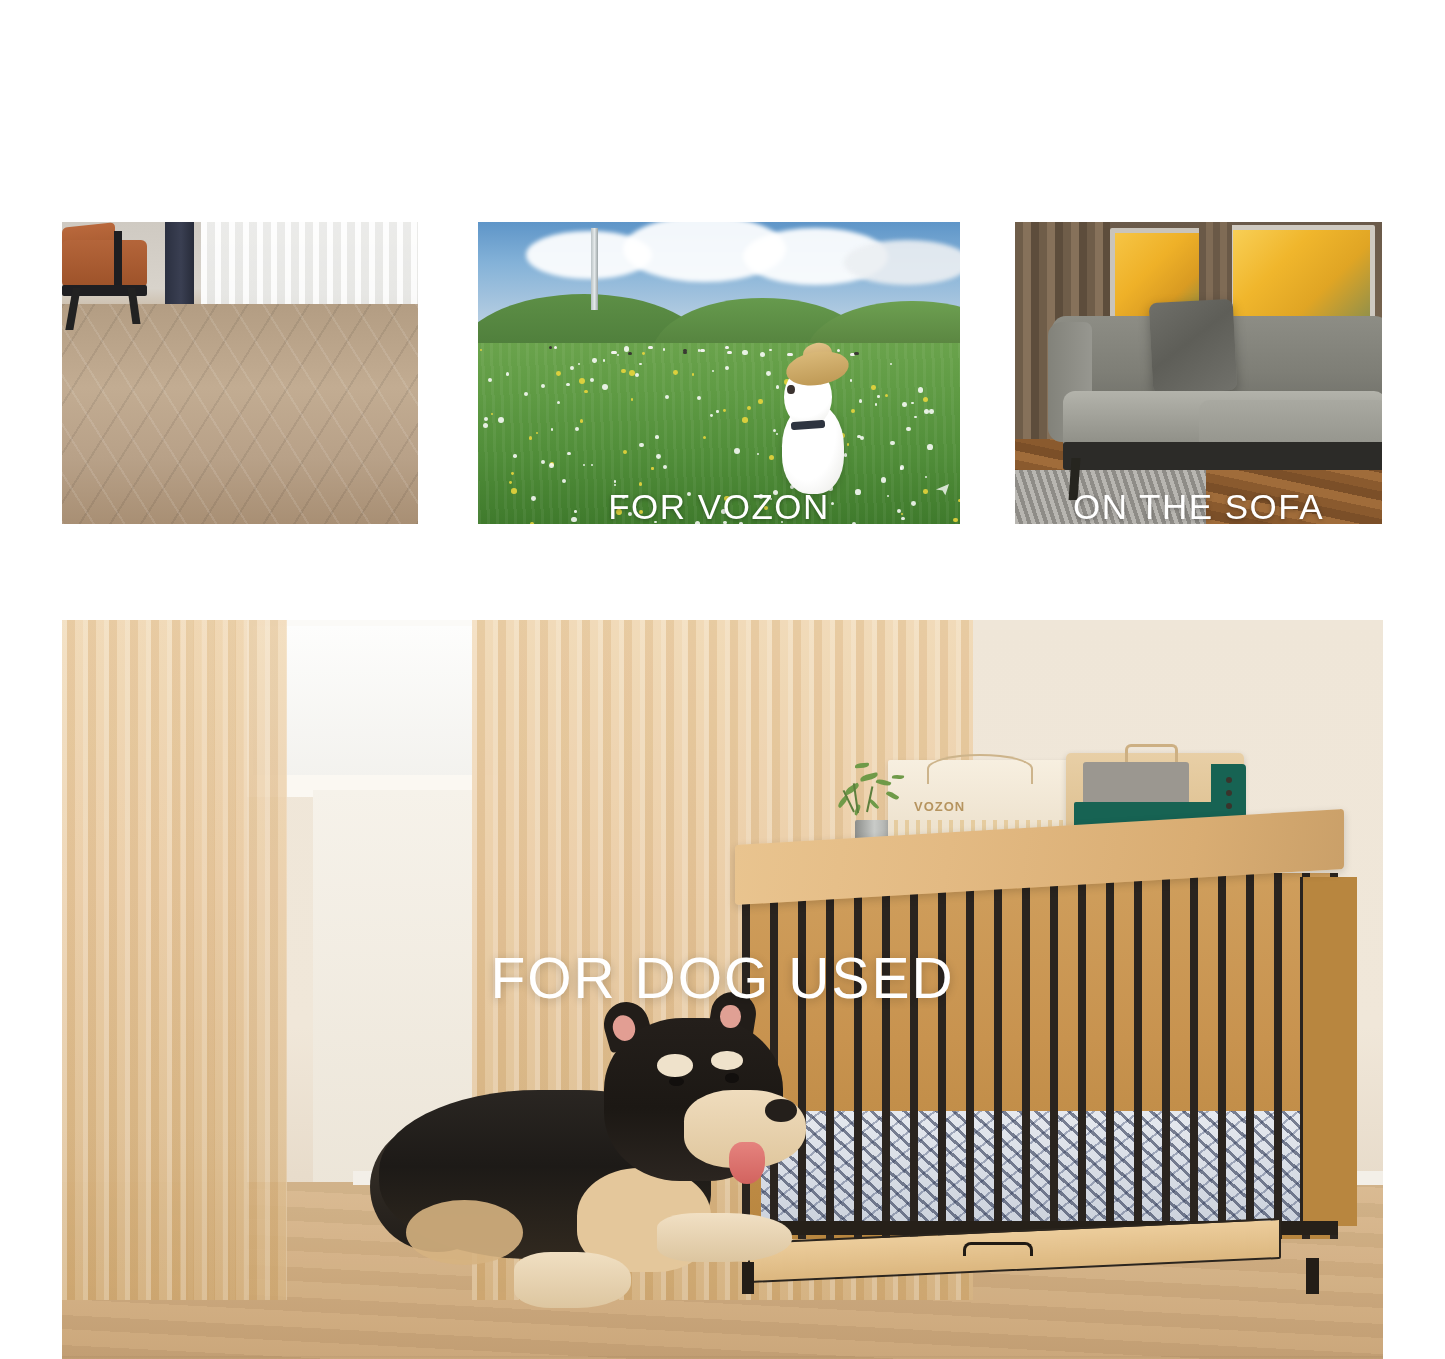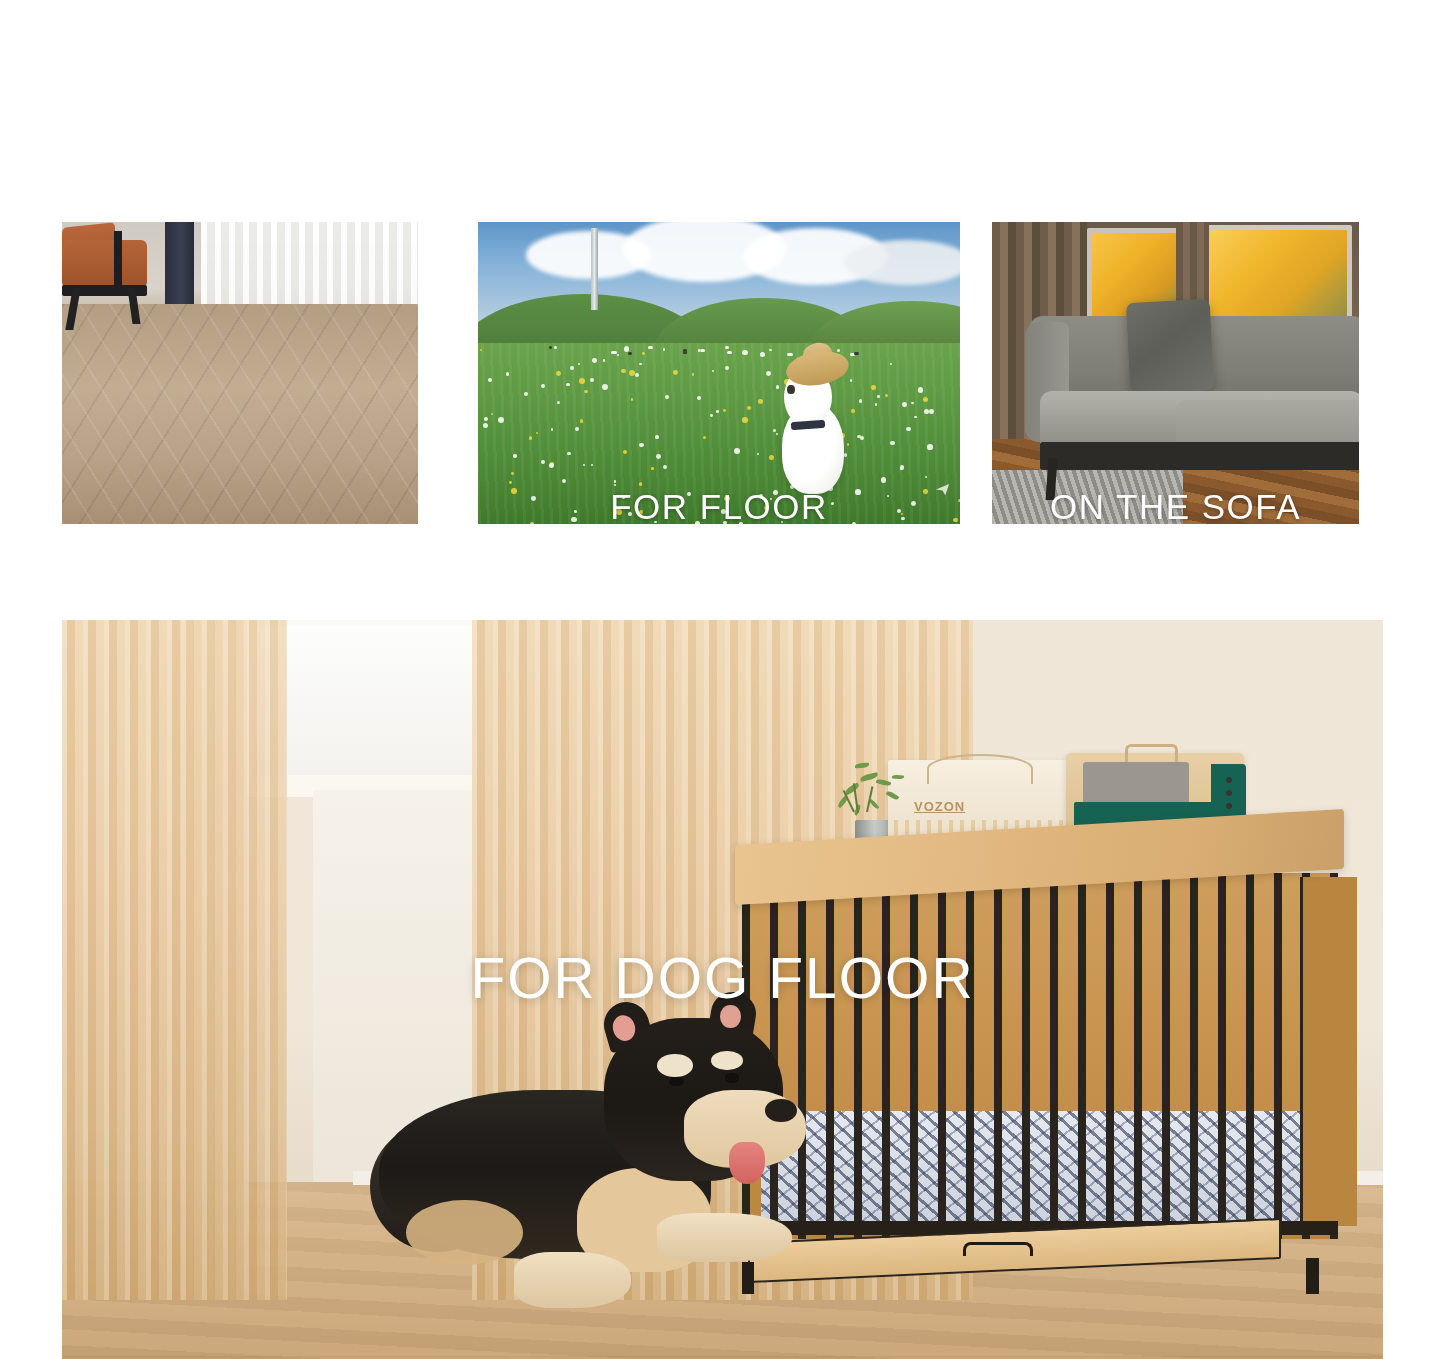--- a/index.html
+++ b/index.html
@@ -23,21 +23,21 @@
     font-weight: 400; font-stretch: condensed;
     transform: scaleX(0.93); transform-origin: left center;
     white-space: nowrap;
   }
 
   
   .thumbs { position: absolute; left: 0; top: 222px; width: 1445px; height: 302px; }
   .thumb { position: absolute; top: 0; height: 302px; overflow: hidden; }
   .thumb-1 { left: 62px;   width: 356px; }
   .thumb-2 { left: 478px;  width: 482px; }
-  .thumb-3 { left: 992px; width: 367px; }
+  .thumb-3 { left: 1015px; width: 367px; }
   .scene { position: absolute; inset: 0; overflow: hidden; }
   .caption {
     position: absolute; left: 0; right: 0; bottom: -4px;
     text-align: center; color: #fff;
     font-size: 35px; line-height: 42px; letter-spacing: 1.5px;
     font-weight: 400; white-space: nowrap;
     text-shadow: 0 1px 4px rgba(0,0,0,.35);
     z-index: 9;
   }
 
@@ -148,21 +148,21 @@
     background:linear-gradient(180deg,#eccd9c,#dcb77f); border:2px solid #2b251e; border-radius:2px; transform:skewY(-2.6deg); }
   .cr-handle { position:absolute; left:38%; top:90.5%; width:11%; height:3.2%; border:3px solid #201a14; border-bottom:none; border-radius:8px 8px 0 0; }
   .cr-legL { position:absolute; left:3%; top:95%; width:2%; height:7%; background:#231d17; }
   .cr-legR { position:absolute; right:6%; top:94%; width:2%; height:8%; background:#231d17; }
   .cr-latch { position:absolute; left:1%; top:44%; width:3%; height:5%; background:#2d261d; border-radius:2px; }
   
   .ob-bag { position:absolute; left:62.5%; top:19%; width:16%; height:11%;
     background:linear-gradient(180deg,#f7efe0,#ece0cb); border-radius:2px; box-shadow:0 2px 5px rgba(0,0,0,.12); }
   .ob-bag-handle { position:absolute; left:65.5%; top:18.2%; width:8%; height:4%;
     border:2px solid #cdb48b; border-bottom:none; border-radius:50% 50% 0 0; }
-  .ob-bag-text { position:absolute; left:64.5%; top:24.2%; font-size:13px; color:#b6945f; letter-spacing:1px; font-weight:700;text-decoration:underline; }
+  .ob-bag-text { position:absolute; left:64.5%; top:24.2%; font-size:13px; color:#b6945f; letter-spacing:1px; font-weight:700; }
   .ob-bag-band { position:absolute; left:63%; top:27%; width:15%; height:3%;
     background:repeating-linear-gradient(90deg,#e2c48f 0 4px,rgba(0,0,0,0) 4px 11px); opacity:.75; }
   .ob-plant-pot { position:absolute; left:60%; top:27%; width:3.3%; height:5.2%; background:linear-gradient(90deg,#8b8d8a,#c9cbc8 45%,#9b9d9a); border-radius:2px; }
   .ob-stem { position:absolute; background:#5d7f3d; width:2px; transform-origin:bottom center; }
   .ob-leaf { position:absolute; background:#6f9a48; border-radius:60% 10% 60% 10%; }
   .ob-carrier { position:absolute; left:76%; top:18%; width:13.5%; height:12%;
     background:linear-gradient(180deg,#e8cfa6 0%,#dcbe8d 100%); border-radius:5px; box-shadow:0 2px 6px rgba(0,0,0,.15); }
   .ob-carrier-mesh { position:absolute; left:77.3%; top:19.2%; width:8%; height:6%; background:#9b9790; border-radius:3px; }
   .ob-carrier-pocket { position:absolute; left:76.6%; top:24.6%; width:10.5%; height:4.6%; background:#176353; border-radius:2px; }
   .ob-carrier-side { position:absolute; left:87%; top:19.5%; width:2.6%; height:10.2%; background:#176353; border-radius:0 4px 4px 0; }
@@ -400,21 +400,21 @@
         <div class="s2-dogbody"></div>
         <div class="s2-doghead"></div>
         <div class="s2-hatcrown"></div>
         <div class="s2-hat"></div>
         <div class="s2-nose"></div>
         <div class="s2-collar"></div>
         <svg class="s2-mark" viewBox="0 0 16 16">
           <polygon points="1,8 15,2 11,14 8,9" fill="#ffffff" opacity="0.9"></polygon>
         </svg>
       </div>
-      <div class="caption">FOR FLOOR</div>
+      <div class="caption">FOR VOZON</div>
     </div>
 
     <div class="thumb thumb-3">
       <div class="scene">
         <div class="s3-bg"></div>
         <div class="s3-win1"></div>
         <div class="s3-win2"></div>
         <div class="s3-curtL"></div>
         <div class="s3-curtM"></div>
         <div class="s3-floor"></div>
@@ -487,21 +487,21 @@
       <div class="dg-earRin"></div>
       <div class="dg-brow1"></div>
       <div class="dg-brow2"></div>
       <div class="dg-eye1"></div>
       <div class="dg-eye2"></div>
       <div class="dg-muzzle"></div>
       <div class="dg-nose"></div>
       <div class="dg-tongue"></div>
     </div>
 
-    <div class="hero-caption">FOR DOG FLOOR</div>
+    <div class="hero-caption">FOR DOG USED</div>
     <div class="hero-shadow"></div>
   <div class="ob-leaf" style="left: 59.2%; top: 22.5%; width: 16px; height: 6px; transform: rotate(-30deg);"></div>
       <div class="ob-leaf" style="left: 60.4%; top: 20.8%; width: 18px; height: 6px; transform: rotate(-12deg);"></div>
       <div class="ob-leaf" style="left: 61.6%; top: 21.6%; width: 15px; height: 5px; transform: rotate(18deg);"></div>
       <div class="ob-leaf" style="left: 58.6%; top: 24.2%; width: 14px; height: 5px; transform: rotate(-48deg);"></div>
       <div class="ob-leaf" style="left: 62.4%; top: 23.4%; width: 13px; height: 5px; transform: rotate(34deg);"></div>
       <div class="ob-leaf" style="left: 60%; top: 19.4%; width: 14px; height: 5px; transform: rotate(-2deg);"></div>
       <div class="ob-leaf" style="left: 61%; top: 24.6%; width: 12px; height: 4px; transform: rotate(52deg);"></div>
       <div class="ob-leaf" style="left: 59.8%; top: 25.4%; width: 11px; height: 4px; transform: rotate(-62deg);"></div>
       <div class="ob-leaf" style="left: 62.8%; top: 21%; width: 12px; height: 4px; transform: rotate(6deg);"></div>

